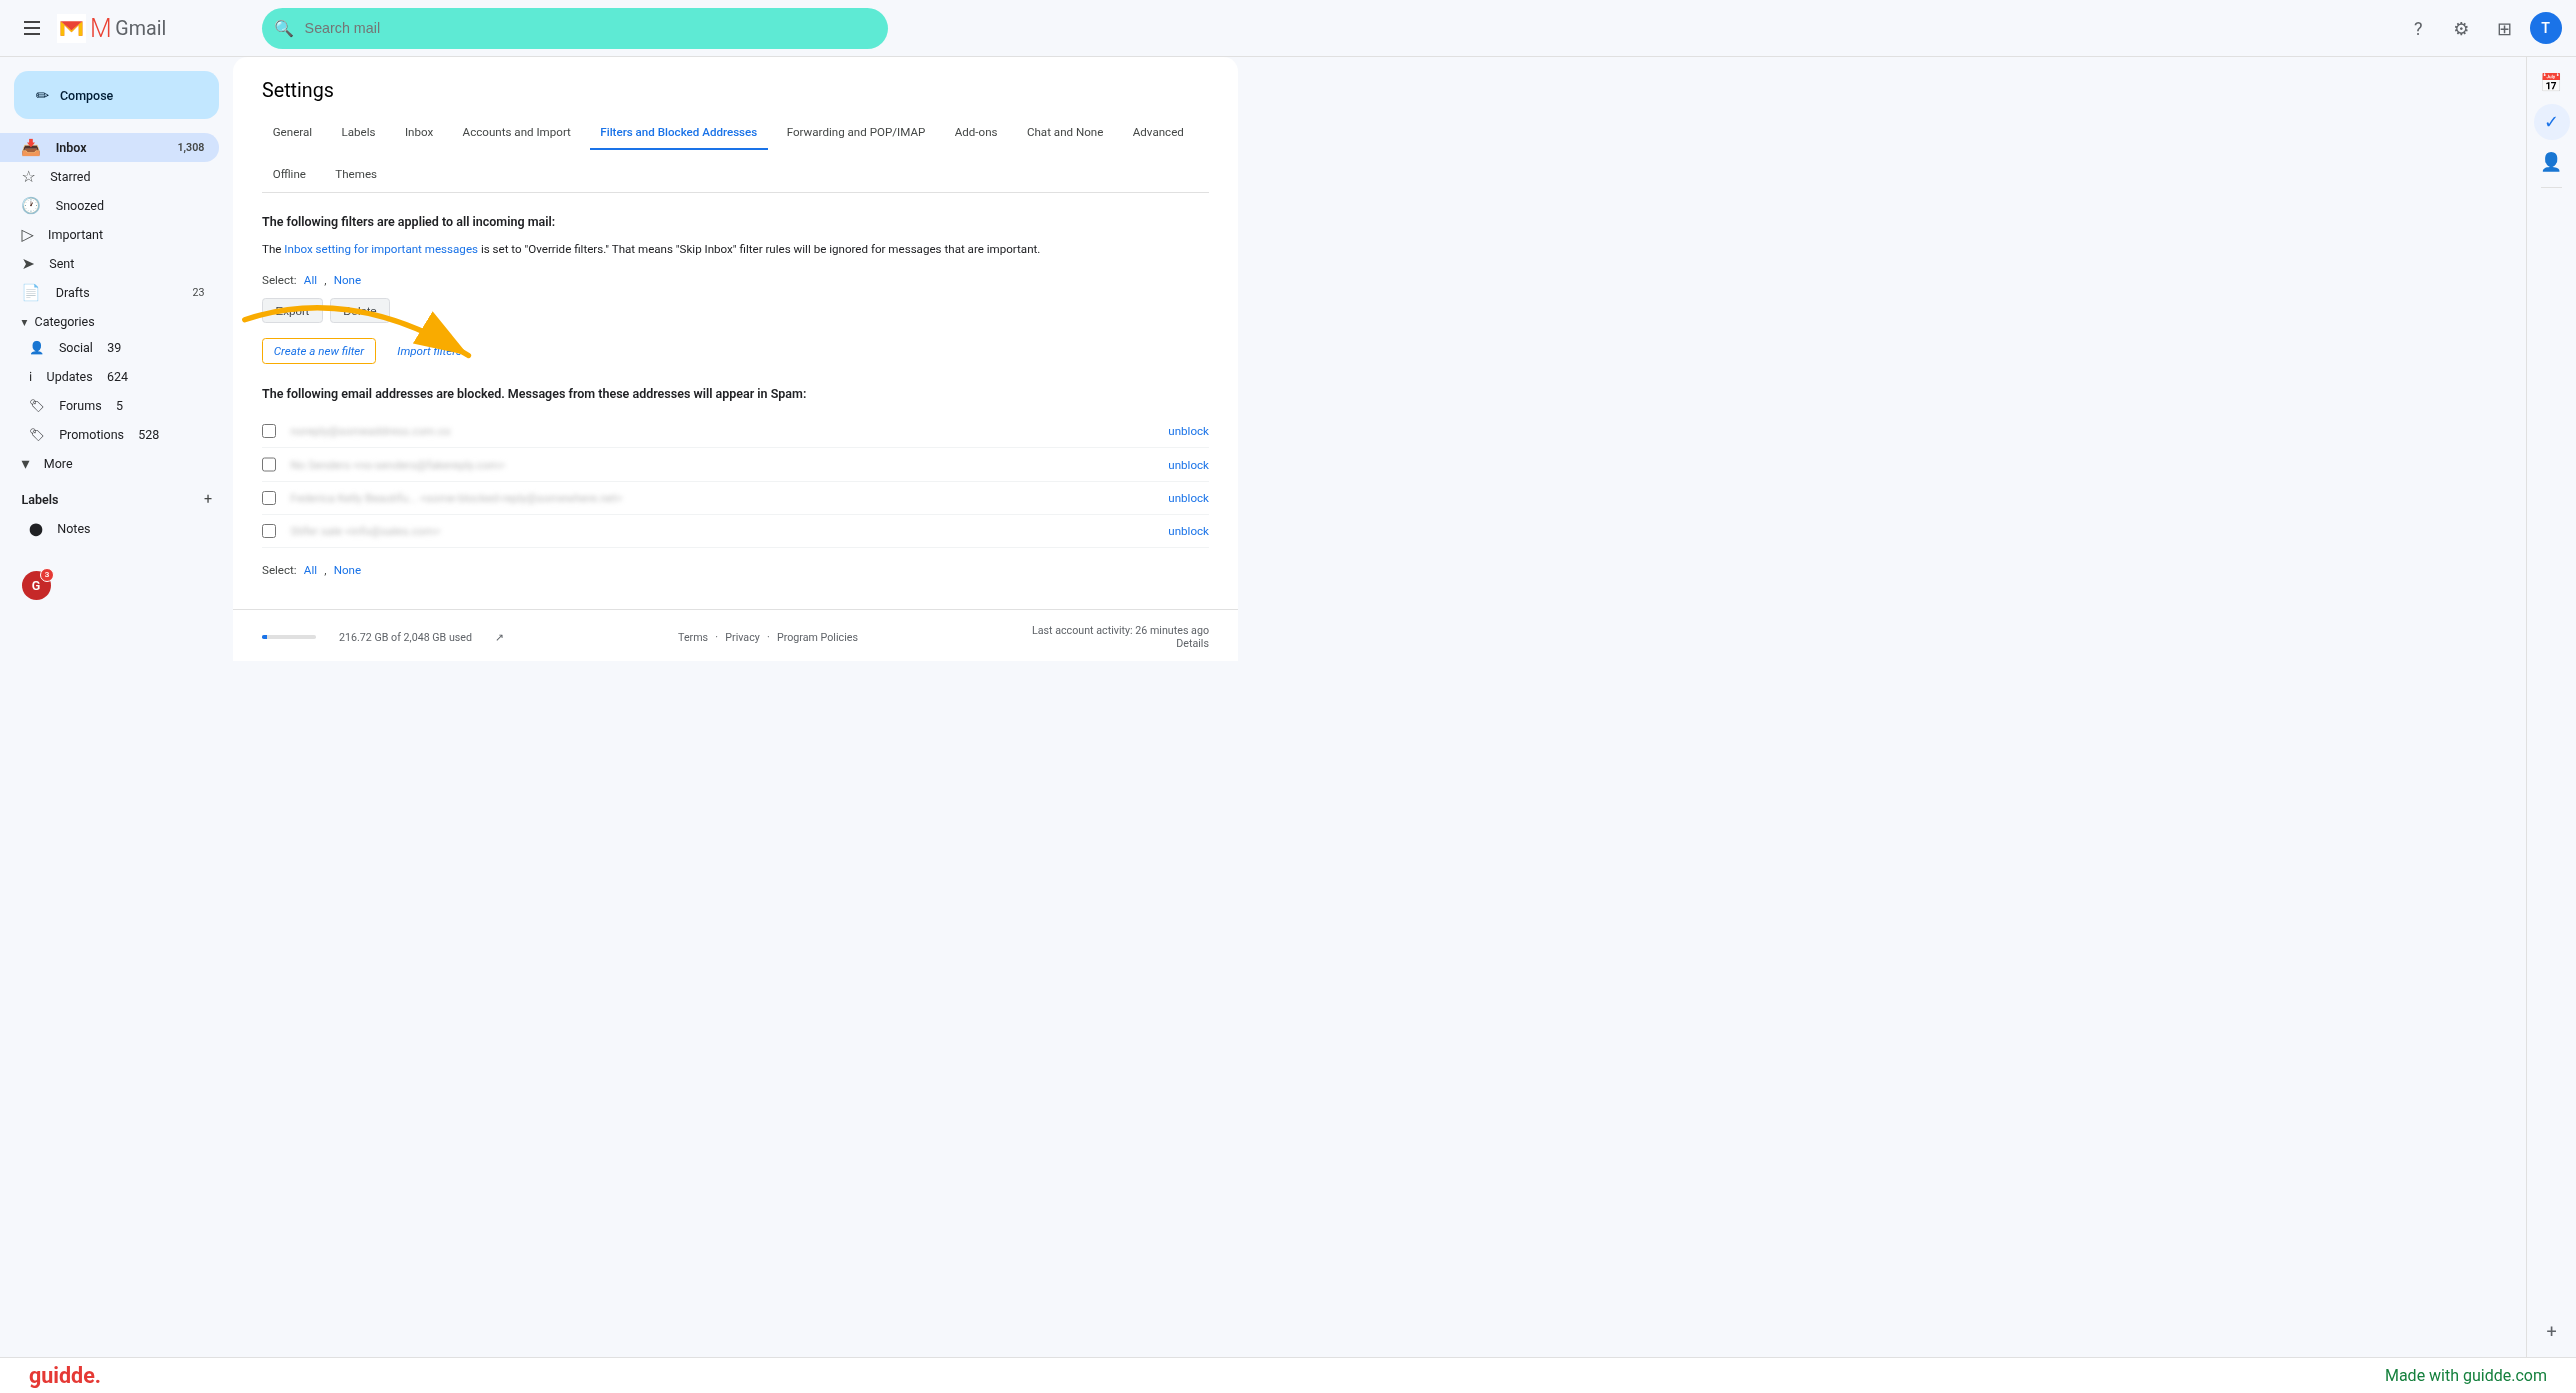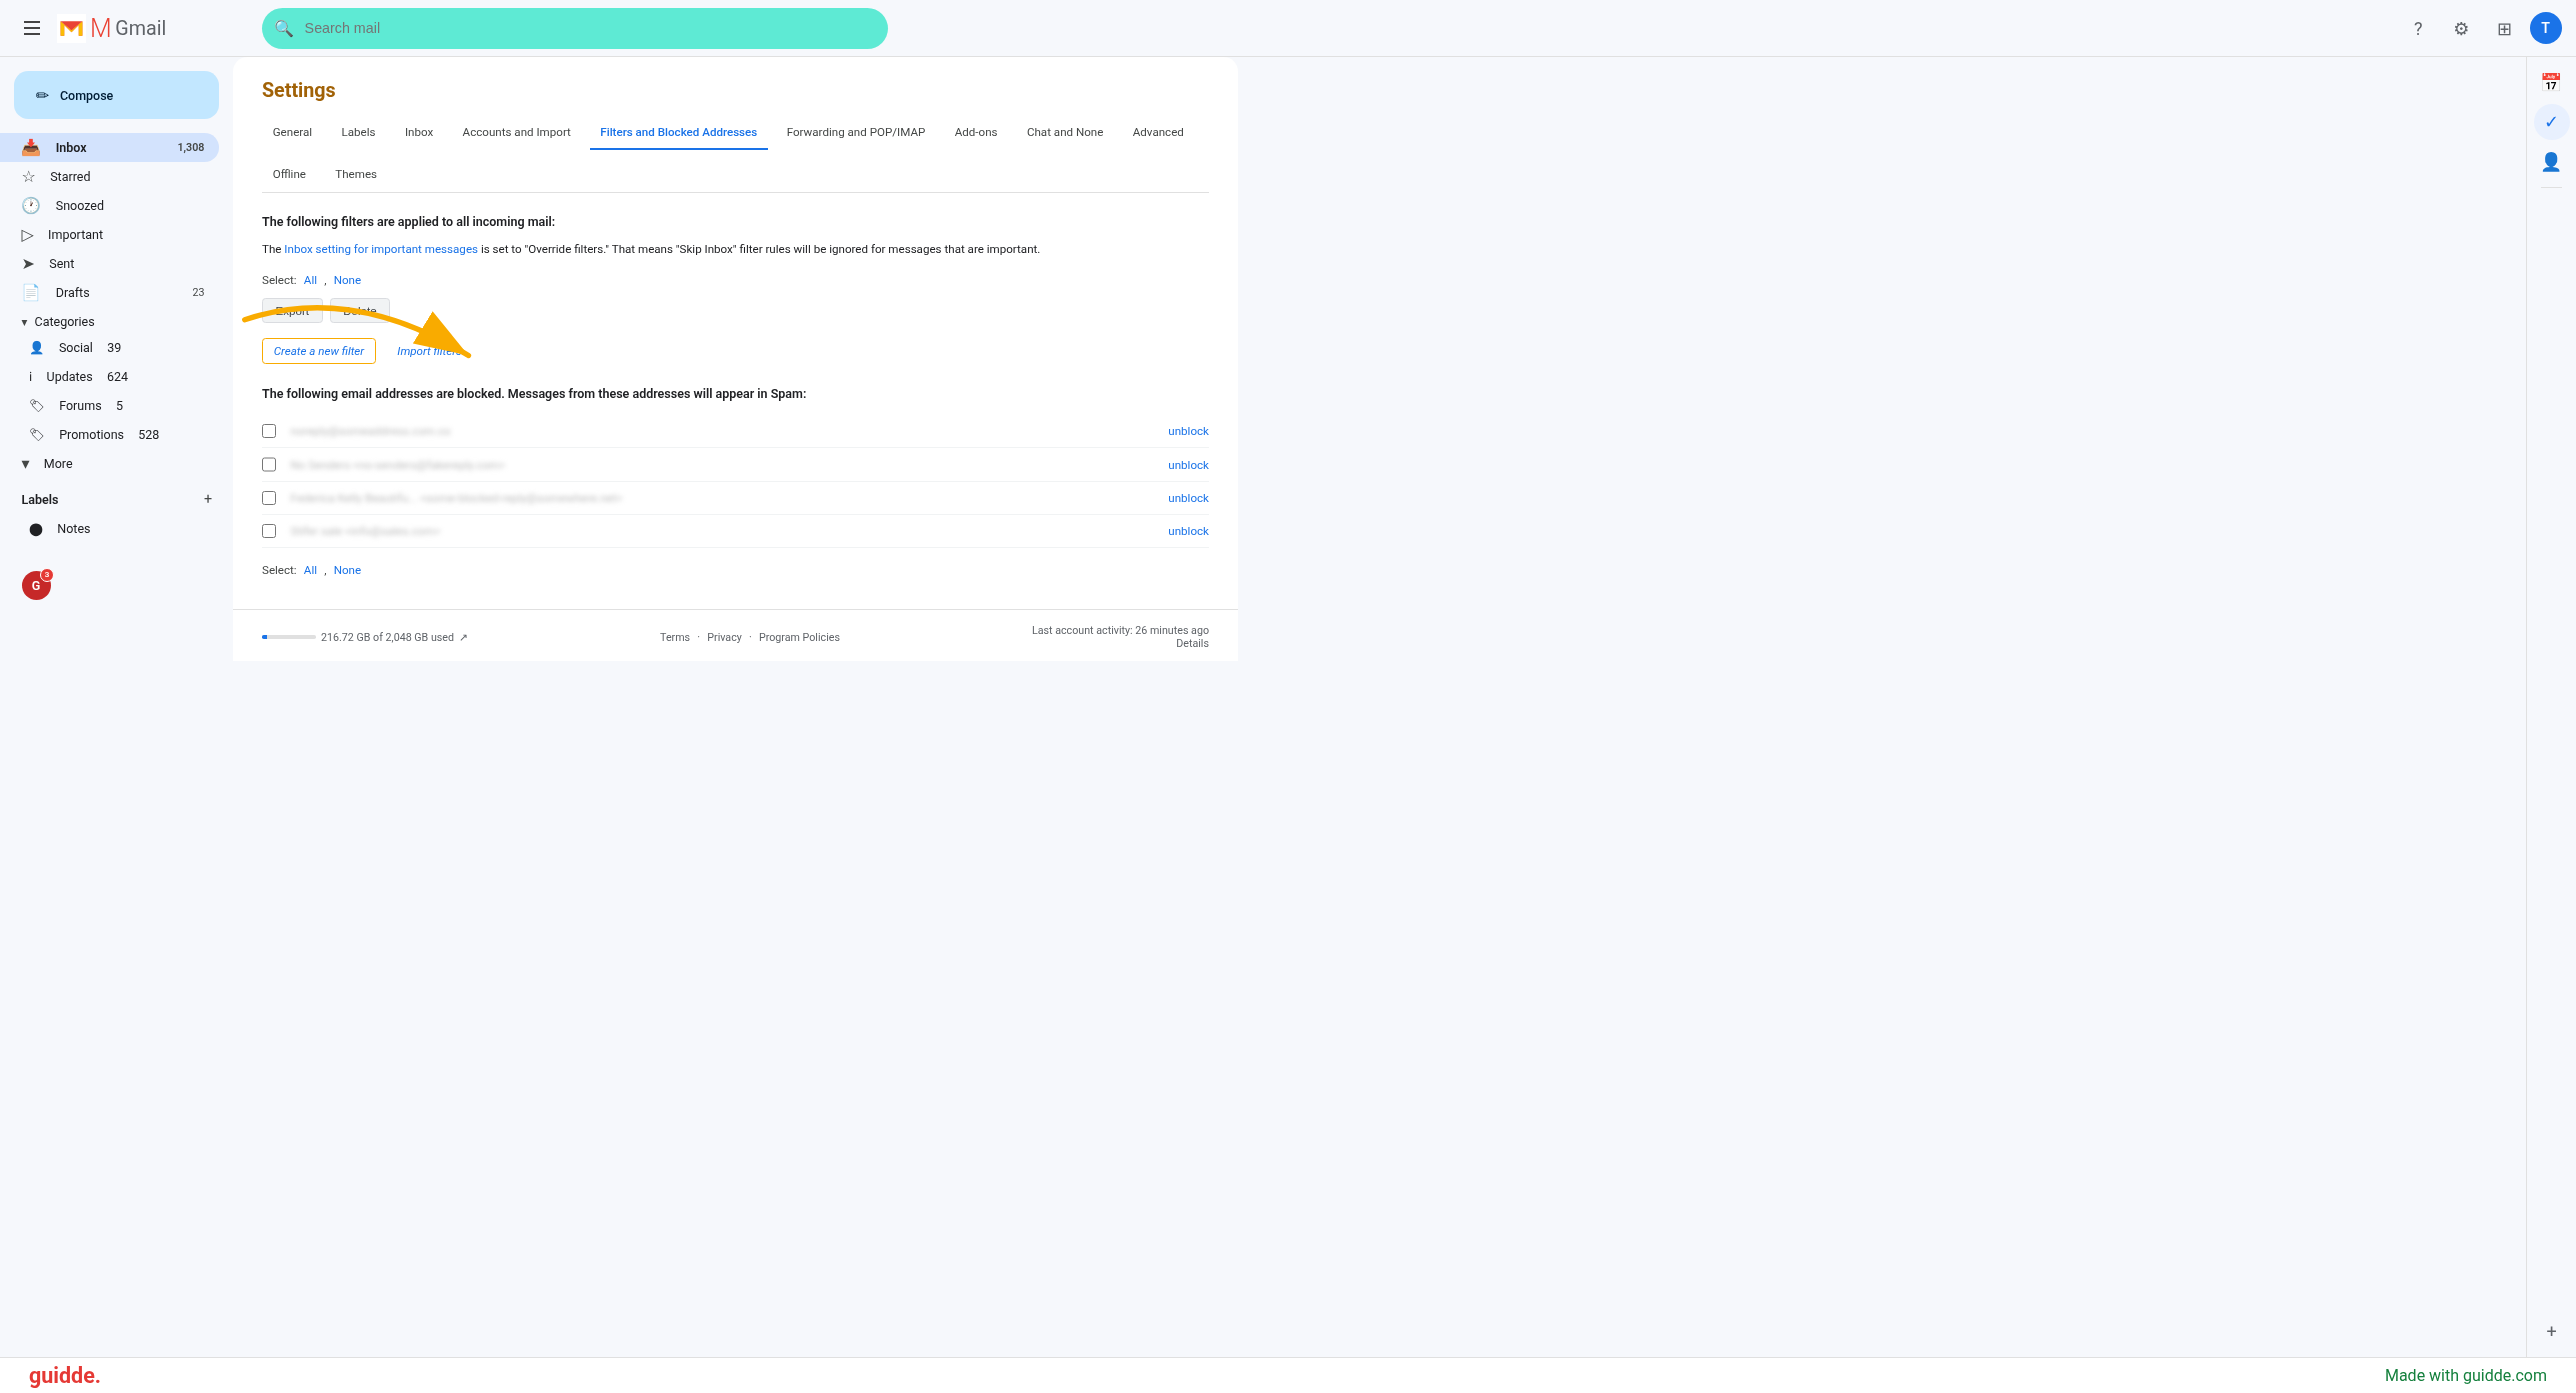--- a/index.html
+++ b/index.html
@@ -226,22 +226,22 @@
       border-radius: 14.3px 14.3px 0 0;
       margin-right: 50px;
     }
 
     
     .settings-panel {
       padding: 21.5px 29px;
     }
     .settings-title {
       font-size: 19.7px;
-      font-weight: 700;
-      color: #a16207;
+      font-weight: 400;
+      color: #000000;
       margin-bottom: 14.3px;
     }
 
     
     .settings-tabs {
       display: flex;
       align-items: flex-end;
       border-bottom: 0.9px solid #e0e0e0;
       margin-bottom: 21.5px;
       gap: 8px;
@@ -361,21 +361,21 @@
       border-top: 0.9px solid #e0e0e0;
       display: flex;
       align-items: center;
       justify-content: space-between;
       font-size: 10.7px;
       color: #5f6368;
     }
     .footer-left {
       display: flex;
       align-items: center;
-      gap: 5px;
+      gap: 23px;
       justify-content: center;
     }
     .footer-progress {
       width: 54px; height: 3.6px;
       background: #e0e0e0;
       border-radius: 1.8px;
       overflow: hidden;
     }
     .footer-progress-bar {
       width: 10%;

